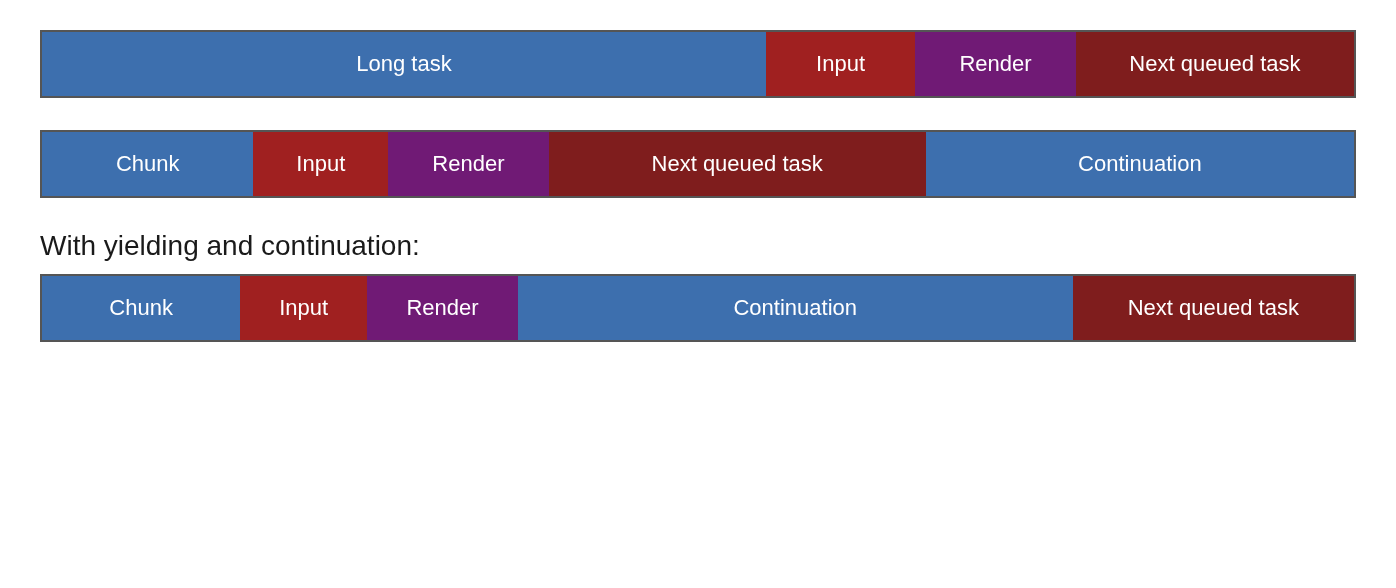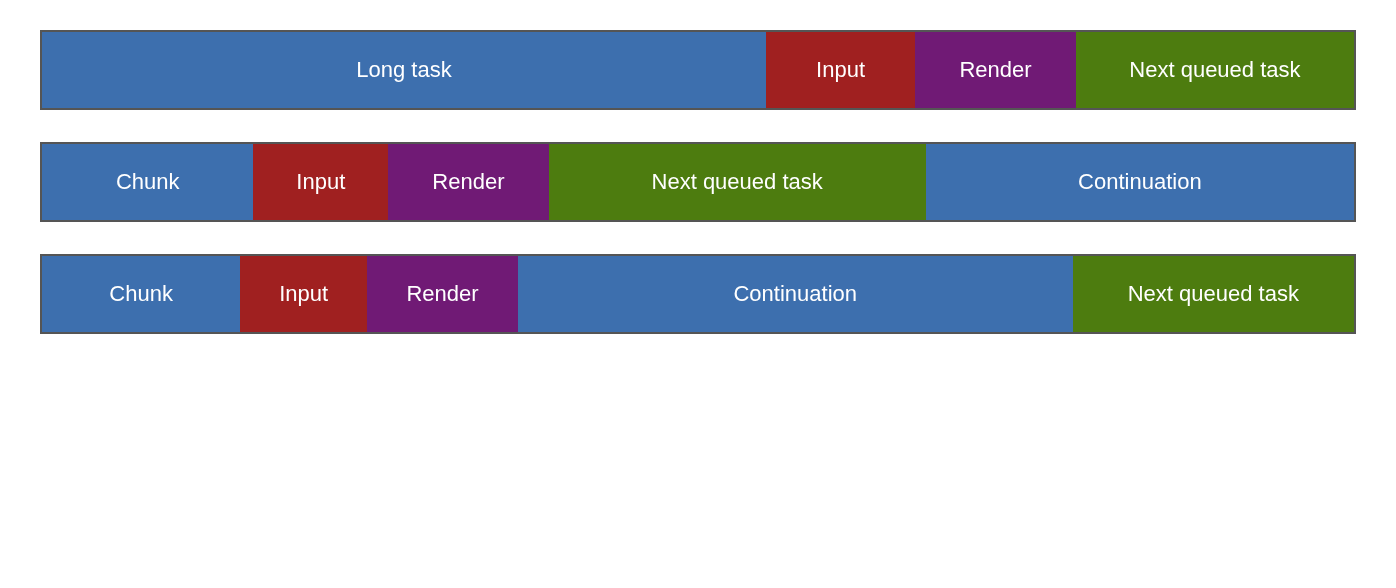--- a/index.html
+++ b/index.html
@@ -19,40 +19,40 @@
     .section-title {
       font-size: 28px;
       font-weight: normal;
       color: #1a1a1a;
       margin-bottom: 12px;
     }
 
     .task-bar {
       display: flex;
       width: 100%;
-      height: 80px;
+      height: 68px;
       border: 2px solid #555;
       overflow: hidden;
     }
 
     .segment {
       display: flex;
       align-items: center;
       justify-content: center;
       color: #ffffff;
       font-size: 22px;
       font-weight: 500;
       white-space: nowrap;
       padding: 0 10px;
     }
 
     .blue   { background-color: #3d6fae; }
     .red    { background-color: #a02020; }
     .green  { background-color: #701a75; }
-    .gray   { background-color: #4d7c0f; }
+    .gray   { background-color: #7f1d1d; }
 
     
     .row1-longtask  { flex: 6; }
     .row1-input     { flex: 1.1; }
     .row1-render    { flex: 1.2; }
     .row1-next      { flex: 2.2; }
 
     
     .row2-chunk     { flex: 1.5; }
     .row2-input     { flex: 0.9; }
@@ -83,20 +83,21 @@
   <div class="task-bar">
     <div class="segment blue  row2-chunk">Chunk</div>
     <div class="segment red   row2-input">Input</div>
     <div class="segment green row2-render">Render</div>
     <div class="segment gray  row2-next">Next queued task</div>
     <div class="segment blue  row2-cont">Continuation</div>
   </div>
 </div>
 
 <div class="section">
+  <div class="section-title">With yielding and continuation:</div>
   <div class="task-bar">
     <div class="segment blue  row3-chunk">Chunk</div>
     <div class="segment red   row3-input">Input</div>
     <div class="segment green row3-render">Render</div>
     <div class="segment blue  row3-cont">Continuation</div>
     <div class="segment gray  row3-next">Next queued task</div>
   </div>
 </div>
 
 </body></html>

